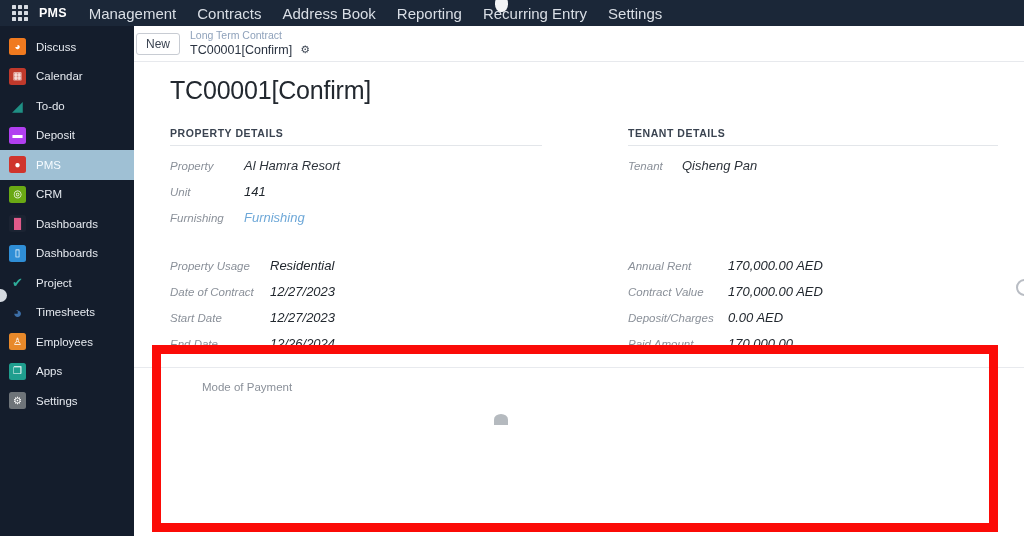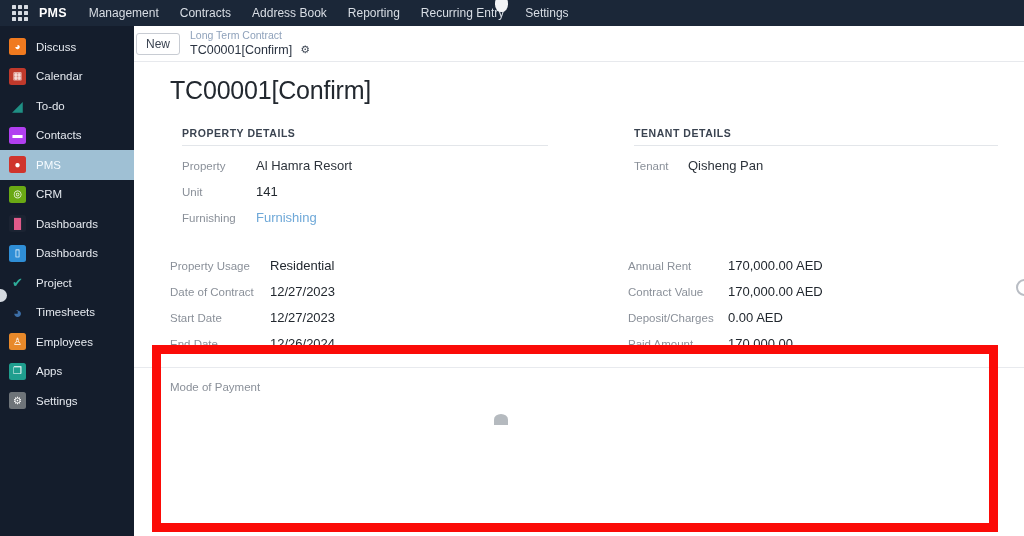--- a/index.html
+++ b/index.html
@@ -29,21 +29,21 @@
     margin-right: 11px;
     margin-left: 4px;
     cursor: pointer;
   }
   .apps-grid i { background: #d6dbe2; display: block; border-radius: .5px; }
   .nav-brand {
     color: #ffffff; font-size: 12.5px; font-weight: bold;
     letter-spacing: .2px; margin-right: 22px;
   }
   .nav-item {
-    color: #d9dee5; font-size: 12px;
+    color: #d9dee5; font-size: 15px;
     margin-right: 21px; white-space: nowrap; cursor: pointer;
   }
   .nav-cursor {
     position: absolute; left: 495px; top: -5px;
     width: 13px; height: 17px; background: #f2f3f5;
     border-radius: 50% 50% 45% 45%;
     filter: blur(.6px);
     z-index: 31;
   }
 
@@ -107,49 +107,49 @@
     margin-left: 4px; cursor: pointer; vertical-align: 1px;
   }
 
   .sheet { padding: 14px 0 0 0; position: relative; }
   .record-title {
     font-size: 25px; color: #22282f; font-weight: 400;
     padding-left: 36px; letter-spacing: -.2px;
     margin-bottom: 22px;
   }
 
-  .cols { display: flex; padding: 0 26px 0 48px; }
+  .cols { display: flex; padding: 0 26px 0 36px; }
   .col { width: 50%; padding-right: 42px; }
   .col.right { padding-left: 44px; padding-right: 0; }
 
   .group-title {
     font-size: 10.5px; font-weight: bold; color: #3a4350;
     letter-spacing: .55px; text-transform: uppercase;
     padding-bottom: 6px; border-bottom: 1px solid #e3e6ea;
     margin-bottom: 12px;
   }
-  .field-row { display: flex; align-items: baseline; margin-bottom: 11px; }
+  .field-row { display: flex; align-items: baseline; margin-bottom: 11px; font-style: italic; }
   .f-label {
     color: #8a9099; font-size: 11.5px;
     width: 74px; flex: 0 0 74px; white-space: nowrap;
   }
   .f-label.wide { width: 100px; flex: 0 0 100px; }
   .f-value { color: #2d333b; font-size: 13px; }
   .f-value.link { color: #6ea8d8; cursor: pointer; }
   .f-value.strong { color: #22282f; }
 
   
   .contract-block { margin-top: 22px; padding: 0 26px 0 36px; }
   .contract-cols { display: flex; }
   .mode-row {
     border-top: 1px solid #e8eaee;
     margin-top: 5px; padding-top: 9px;
     padding-left: 36px; padding-right: 26px;
   }
-  .mode-label { color: #8a9099; font-size: 11.5px; }
+  .mode-label { color: #8a9099; font-size: 11.5px; margin-left: 32px; }
 
   
   .red-box {
     position: absolute;
     left: 152px; top: 345px;
     width: 846px; height: 187px;
     border: 9px solid #fb0b07;
     z-index: 25;
     pointer-events: none;
   }
@@ -202,21 +202,21 @@
     <div class="side-item">
       <span class="side-ico" style="background:#c0392b">▦</span>
       <span class="side-label">Calendar</span>
     </div>
     <div class="side-item">
       <span class="side-ico" style="background:transparent;color:#1f8f84;font-size:14px">◢</span>
       <span class="side-label">To-do</span>
     </div>
     <div class="side-item">
       <span class="side-ico" style="background:#b13ff0">▬</span>
-      <span class="side-label">Contacts</span>
+      <span class="side-label">Deposit</span>
     </div>
     <div class="side-item active">
       <span class="side-ico" style="background:#d0342c">●</span>
       <span class="side-label">PMS</span>
     </div>
     <div class="side-item">
       <span class="side-ico" style="background:#6aa914">◎</span>
       <span class="side-label">CRM</span>
     </div>
     <div class="side-item">

